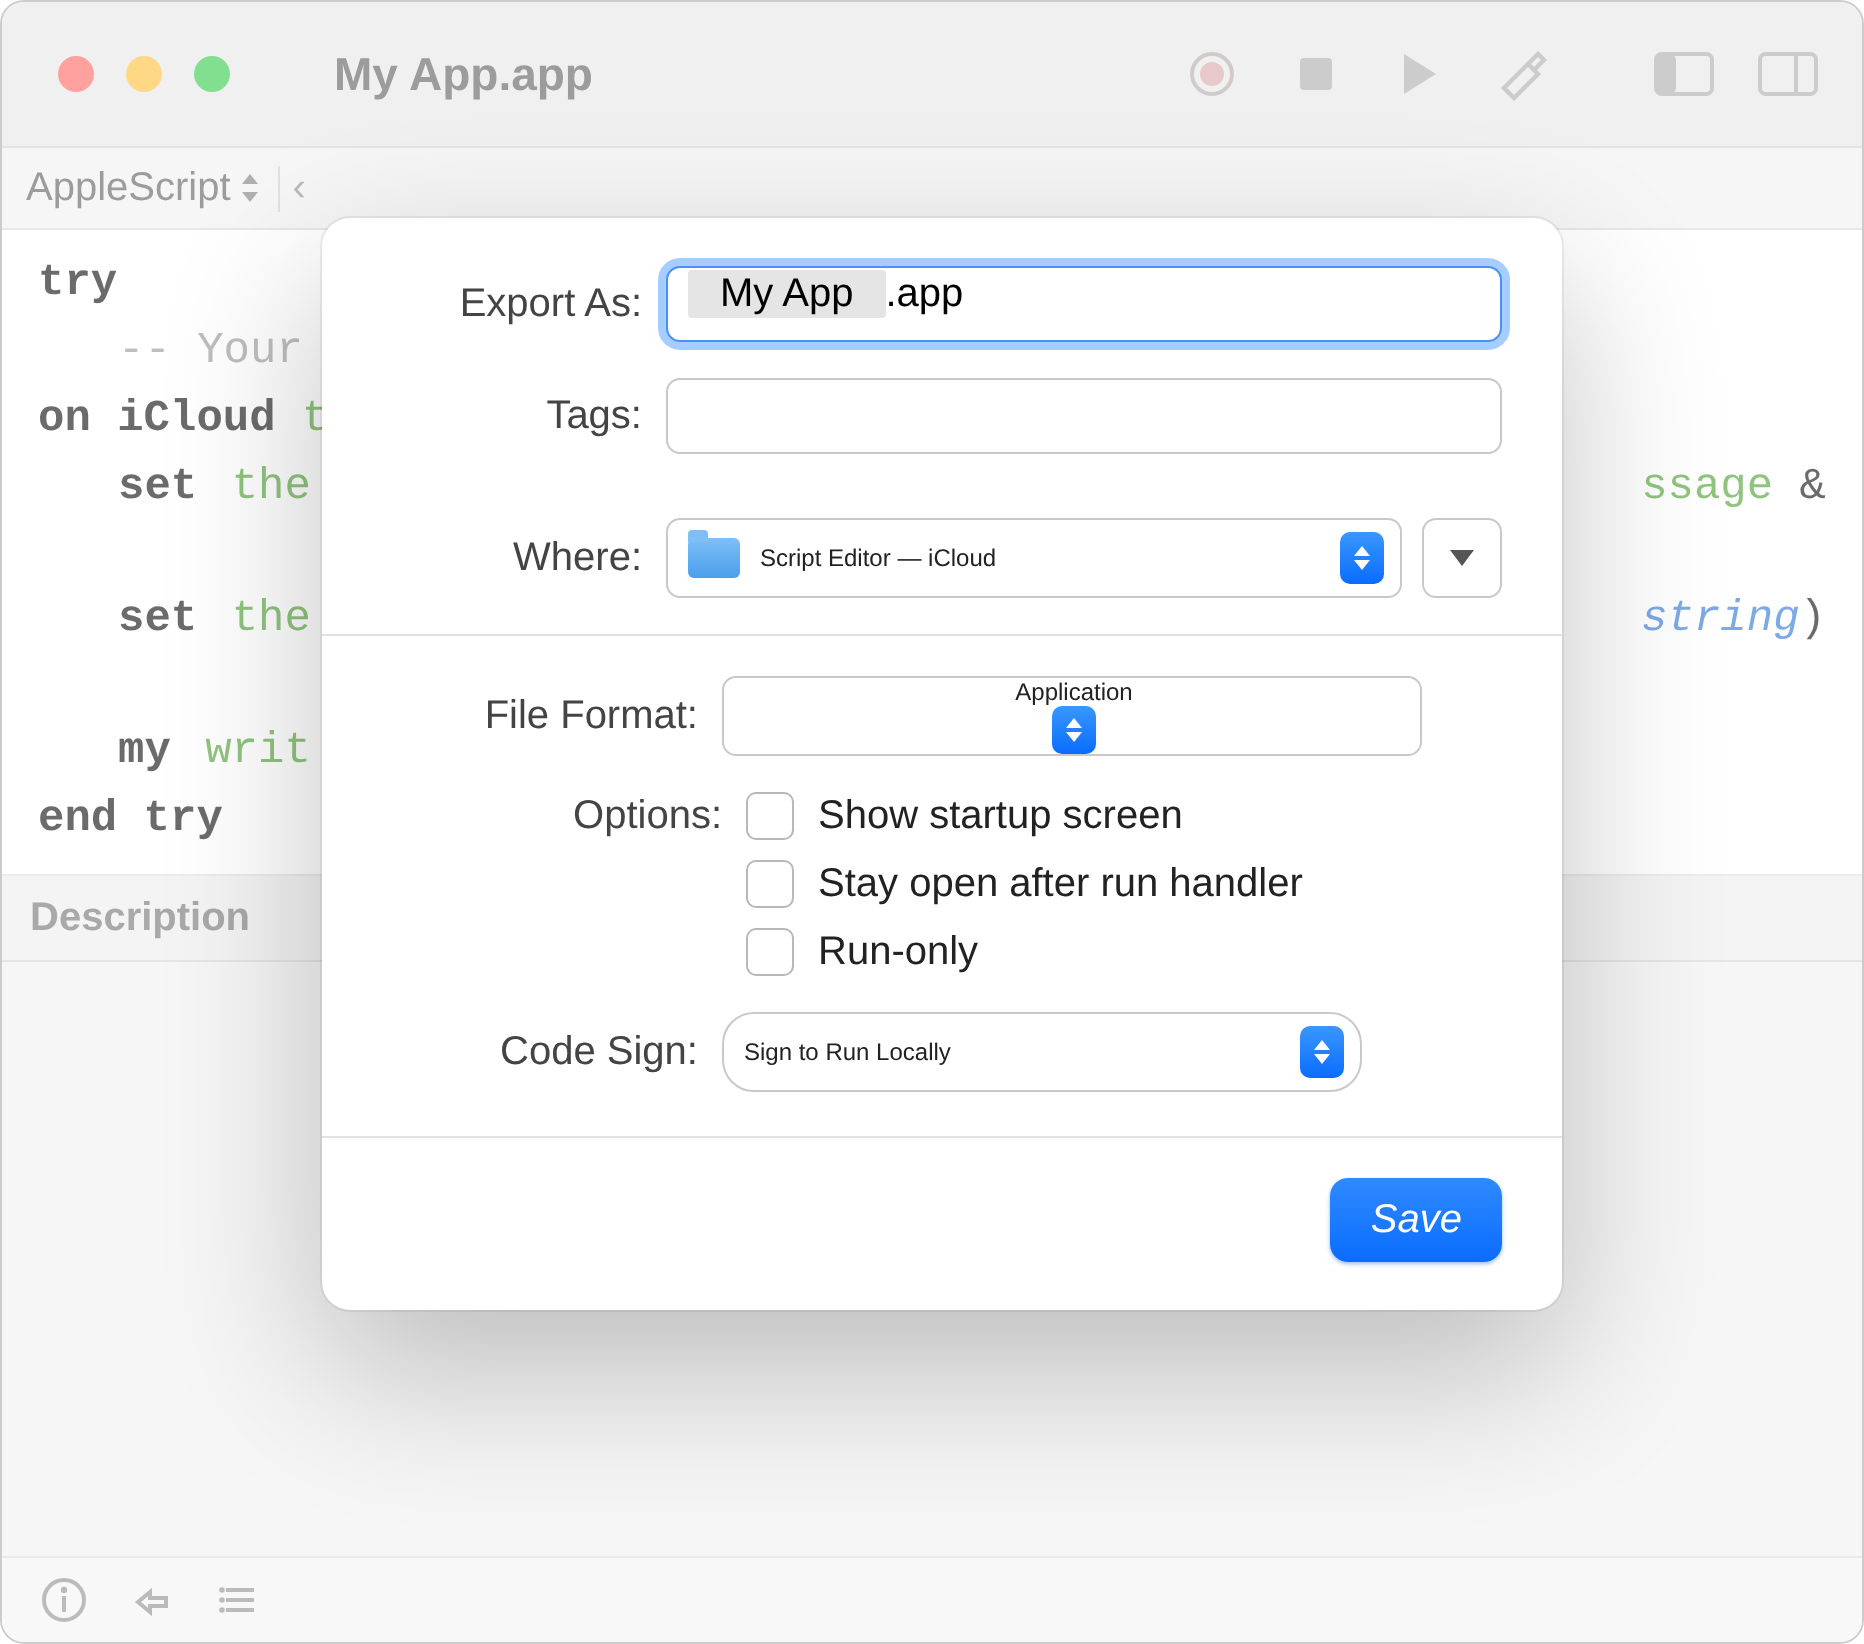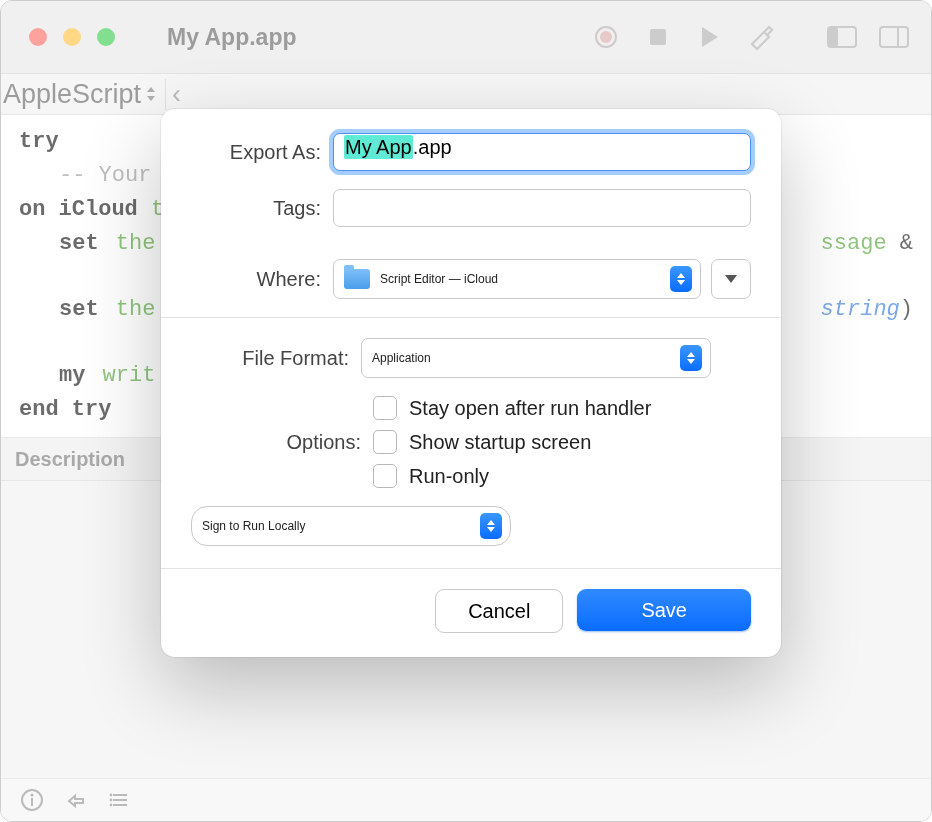--- a/index.html
+++ b/index.html
@@ -37,22 +37,22 @@
 .traffic .g { background: #28c840; }
 .apptitle { margin-left: 52px; font-size: 23px; color:#555; font-weight:600; }
 .toolbar-right { margin-left:auto; display:flex; gap:22px; margin-right:22px; align-items:center; }
 .tool-icon { width:30px; height:30px; color:#9a9a9a; display:flex; align-items:center; justify-content:center; }
 
 .subbar {
   height: 40px;
   display: flex;
   align-items:center;
   border-bottom: 1px solid #d8d8d8;
-  padding-left:2px;
-  font-size:27px;
+  padding-left:12px;
+  font-size:20px;
   color:#555;
 }
 .subbar .dd { display:flex; align-items:center; gap:4px; border-right:1px solid #ccc; padding-right:8px; }
 .subbar .pipe { margin:0 6px; color:#888; }
 
 .code {
   padding: 10px 18px;
   font-size: 22px;
   line-height: 34px;
   font-family: "Menlo","Courier New",monospace;
@@ -178,27 +178,28 @@
 .checkrow { display:flex; align-items:center; margin-bottom:10px; padding-left: 182px; }
 .checkrow.first { padding-left: 0; }
 .buttons { display:flex; justify-content:flex-end; gap:14px; margin-top:14px; }
 .btn {
   height:42px; border-radius:9px; font-size:20px;
   padding: 0 32px; border:1px solid #c9c9c9; background:#fff;
   display:flex; align-items:center; justify-content:center; cursor:pointer;
 }
 .btn.primary {
   background: linear-gradient(#2f8aff,#0a6cff);
-  color:#fff; border:none; padding:0 64px;
+  color:#fff; border:none; padding:0 20px;
   box-shadow: 0 1px 2px rgba(0,90,220,0.4);
+  font-style: italic;
 }
 .selection {
-  background: #5eead4;
+  background: #e5e5e5;
   border-radius: 2px;
-  padding: 1px 1px;
+  padding: 1px 16px;
 }
 </style>
 </head>
 <body>
 
 <div class="wrap">
 
   <div class="dim">
     <div class="titlebar">
       <div class="traffic">
@@ -327,55 +328,55 @@
       </div>
       <div class="expand-btn">
         <div class="chev"></div>
       </div>
     </div>
 
     <hr class="divider">
 
     <div class="row tight">
       <div class="label">File Format:</div>
-      <div class="selbox" style="width:330px;">
+      <div class="selbox" style="width:330px;flex-direction:column;">
         <span class="seltext">Application</span>
         <div class="stepper">
             <div class="up"></div>
             <div class="down"></div>
           </div>
       </div>
     </div>
 
-    <div class="checkrow">
-      <div class="checkbox"></div>
-      <div class="checklabel">Stay open after run handler</div>
-    </div>
     <div class="checkrow first" style="display:flex;">
       <div class="label" style="width:170px; text-align:right; padding-right:12px; font-size:20px; color:#444;">Options:</div>
       <div class="checkbox"></div>
       <div class="checklabel">Show startup screen</div>
     </div>
+    <div class="checkrow">
+      <div class="checkbox"></div>
+      <div class="checklabel">Stay open after run handler</div>
+    </div>
     <div class="checkrow" style="margin-bottom:18px;">
       <div class="checkbox"></div>
       <div class="checklabel">Run-only</div>
     </div>
 
     <div class="row tight" style="margin-bottom:4px;">
+      <div class="label">Code Sign:</div>
       <div class="selbox" style="width:300px;border-radius:16px;">
         <span class="seltext">Sign to Run Locally</span>
         <div class="stepper">
             <div class="up"></div>
             <div class="down"></div>
           </div>
       </div>
     </div>
 
     <hr class="divider" style="margin-top:22px;">
 
     <div class="buttons">
-      <div class="btn">Cancel</div>
       <div class="btn primary">Save</div>
     </div>
 
   </div>
 
 </div>
 
 </body></html>

